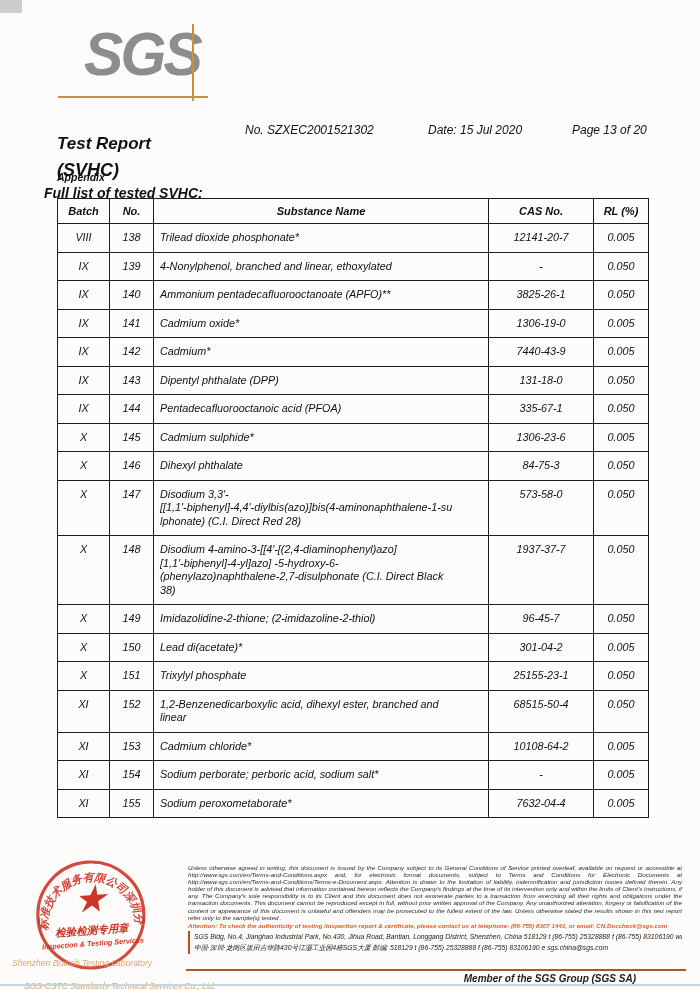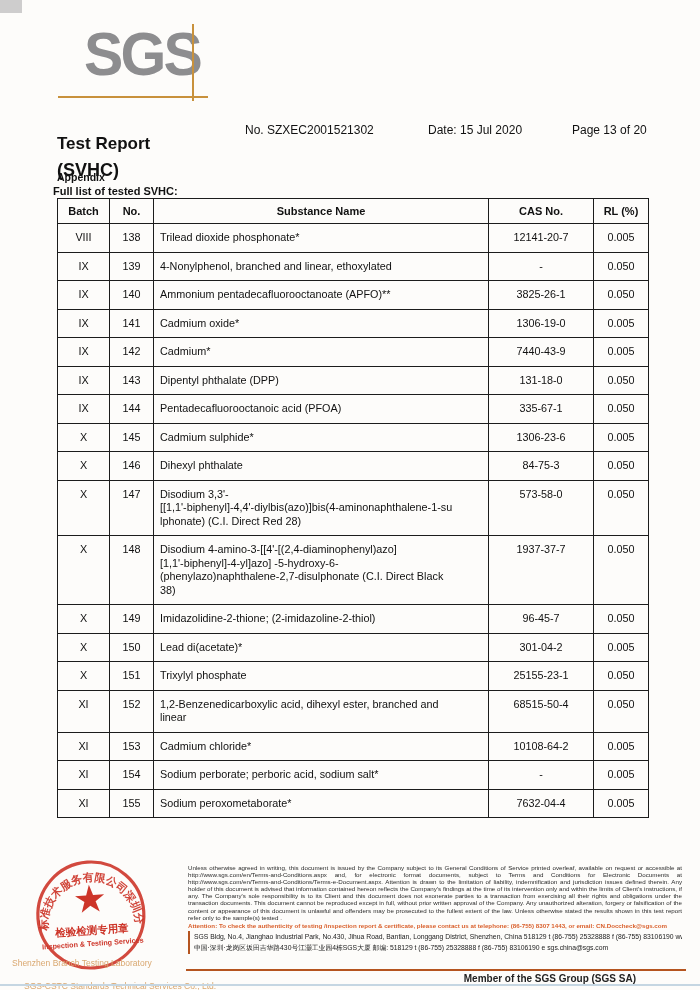--- a/index.html
+++ b/index.html
@@ -1,41 +1,42 @@
 <!DOCTYPE html>
 <html><head>
 <meta charset="utf-8">
 <style>
   html,body { margin:0; padding:0; background:#ffffff; }
   .page {
     position:relative; width:700px; height:990px; overflow:hidden;
     background:#fdfcfa;
     font-family:"Liberation Sans", sans-serif;
     color:#111;
+    font-style:italic;
   }
   
   .scan-artifact { position:absolute; left:0; top:0; width:22px; height:13px; background:#bdbdbd; opacity:.75; }
 
   
   .logo-text {
     position:absolute; left:84px; top:18px;
     font-size:62px; font-weight:bold; color:#8d8d8f;
     letter-spacing:-3px; transform:scaleX(.95); transform-origin:left top;
   }
   .logo-hline { position:absolute; left:58px; top:96px; width:150px; height:2px; background:#c8913c; }
   .logo-vline { position:absolute; left:192px; top:24px; width:2px; height:77px; background:#c8913c; }
 
   
   .title-1 { position:absolute; left:57px; top:118px; font-size:17px; font-weight:bold;margin-top:16px; }
   .title-2 { position:absolute; left:57px; top:146px; font-size:18px; font-weight:bold;margin-top:14px; }
   .report-no { position:absolute; left:245px; top:123px; font-size:12px; }
   .report-date { position:absolute; left:428px; top:123px; font-size:12px;text-align:center; }
   .report-page { position:absolute; left:572px; top:123px; font-size:12px; }
   .appendix-label { position:absolute; left:57px; top:171px; font-size:10.5px; font-weight:bold; }
-  .appendix-subtitle { position:absolute; left:53px; top:185px; font-size:11px; font-weight:bold; }
+  .appendix-subtitle { position:absolute; left:44px; top:185px; font-size:14px; font-weight:bold; }
 
   
   table.svhc {
     position:absolute; left:57px; top:198px; width:591px;
     border-collapse:collapse; table-layout:fixed;
   }
   table.svhc th, table.svhc td { border:1.4px solid #1c1c1c; }
   table.svhc th {
     font-size:11px; font-weight:bold; text-align:center;
     padding:6px 2px; background:#fdfcfa;

